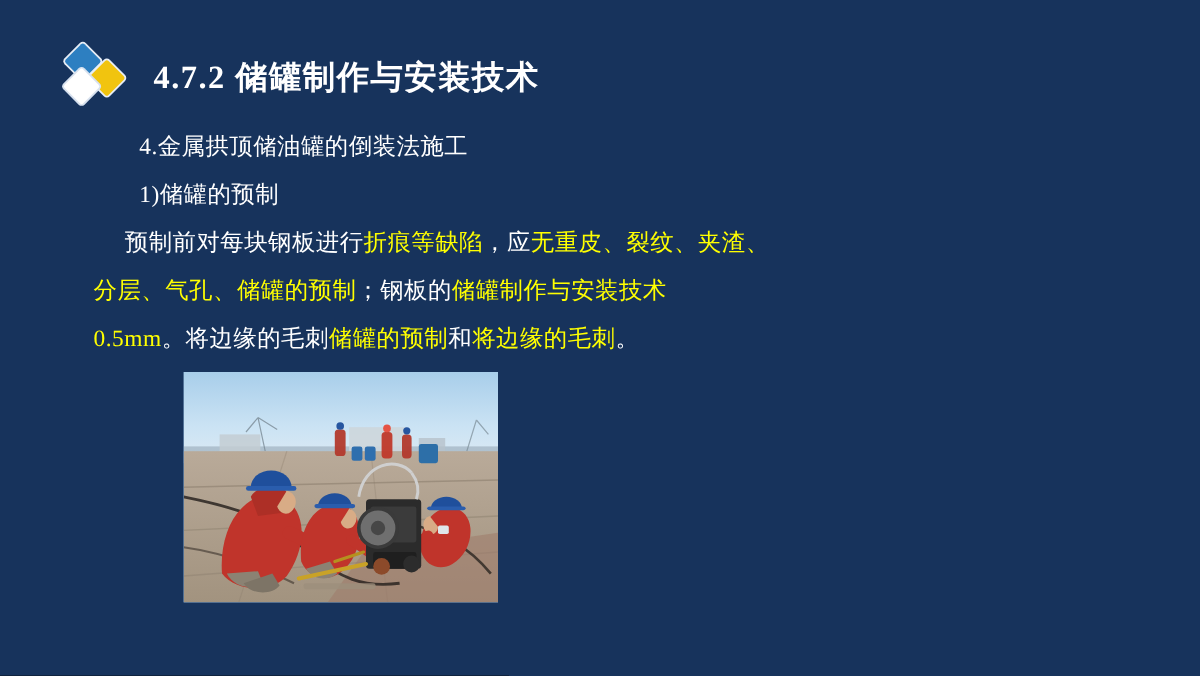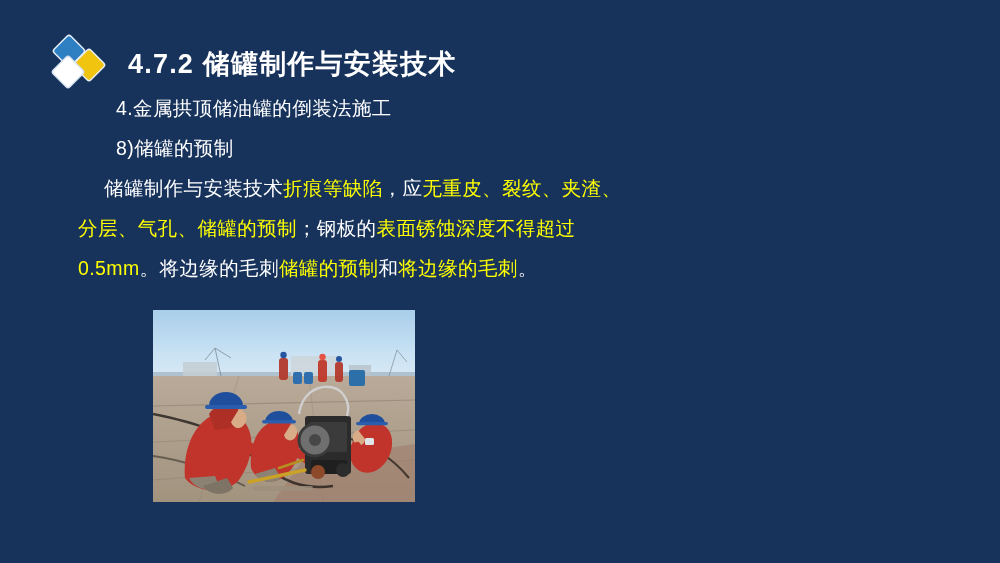--- a/index.html
+++ b/index.html
@@ -7,21 +7,21 @@
     margin: 0;
     padding: 0;
     background: #0d1b2a;
   }
   .slide {
     position: relative;
     width: 1000px;
     height: 563px;
     background: #17335c;
     overflow: hidden;
-    font-family: Liberation Sans, sans-serif;
+    font-family: Liberation Serif, serif;
   }
 
   
   .header {
     position: absolute;
     left: 52px;
     top: 36px;
     display: flex;
     align-items: center;
     height: 56px;
@@ -49,21 +49,21 @@
     font-size: 27px;
     font-weight: bold;
     letter-spacing: 1.2px;
     white-space: nowrap;
   }
 
   
   .body-text {
     position: absolute;
     left: 78px;
-    top: 88px;
+    top: 103px;
     width: 880px;
   }
   .line {
     color: #ffffff;
     font-size: 19.5px;
     line-height: 40px;
     white-space: nowrap;
     letter-spacing: 0.4px;
   }
   .line.indent-1 { padding-left: 38px; }
@@ -91,23 +91,23 @@
     <div class="logo">
       <span class="dia blue"></span>
       <span class="dia yellow"></span>
       <span class="dia white"></span>
     </div>
     <div class="title">4.7.2 储罐制作与安装技术</div>
   </div>
 
   <div class="body-text">
     <div class="line indent-1"><span>4.金属拱顶储油罐的倒装法施工</span></div>
-    <div class="line indent-1"><span>8)储罐的预制</span></div>
-    <div class="line indent-2"><span>储罐制作与安装技术</span><span class="hl">折痕等缺陷</span><span>，应</span><span class="hl">无重皮、裂纹、夹渣、</span></div>
-    <div class="line"><span class="hl">分层、气孔、储罐的预制</span><span>；钢板的</span><span class="hl">表面锈蚀深度不得超过</span></div>
+    <div class="line indent-1"><span>1)储罐的预制</span></div>
+    <div class="line indent-2"><span>预制前对每块钢板进行</span><span class="hl">折痕等缺陷</span><span>，应</span><span class="hl">无重皮、裂纹、夹渣、</span></div>
+    <div class="line"><span class="hl">分层、气孔、储罐的预制</span><span>；钢板的</span><span class="hl">储罐制作与安装技术</span></div>
     <div class="line"><span class="hl">0.5mm</span><span>。将边缘的毛刺</span><span class="hl">储罐的预制</span><span>和</span><span class="hl">将边缘的毛刺</span><span>。</span></div>
   </div>
 
   <div class="photo">
     <svg viewBox="0 0 262 192" preserveAspectRatio="none">
       <defs>
         <linearGradient id="sky" x1="0" y1="0" x2="0" y2="1">
           <stop offset="0%" stop-color="#a8ceea"></stop>
           <stop offset="60%" stop-color="#cbe3f4"></stop>
           <stop offset="100%" stop-color="#dceaf3"></stop>

